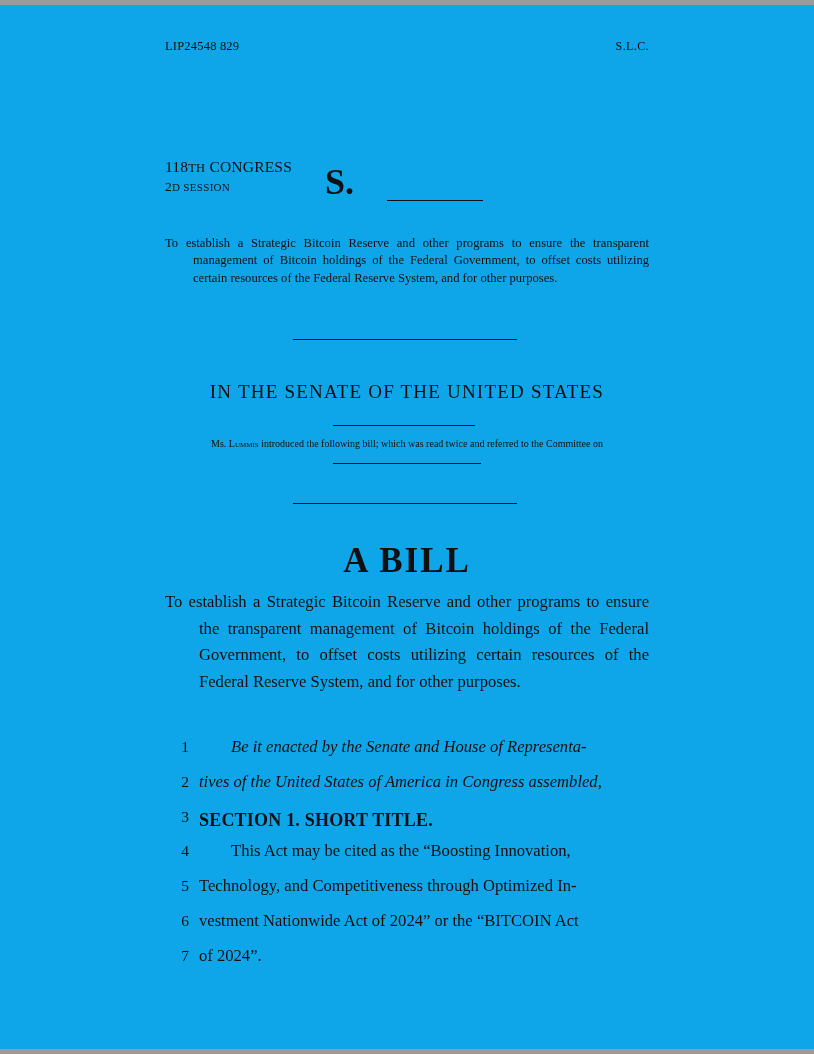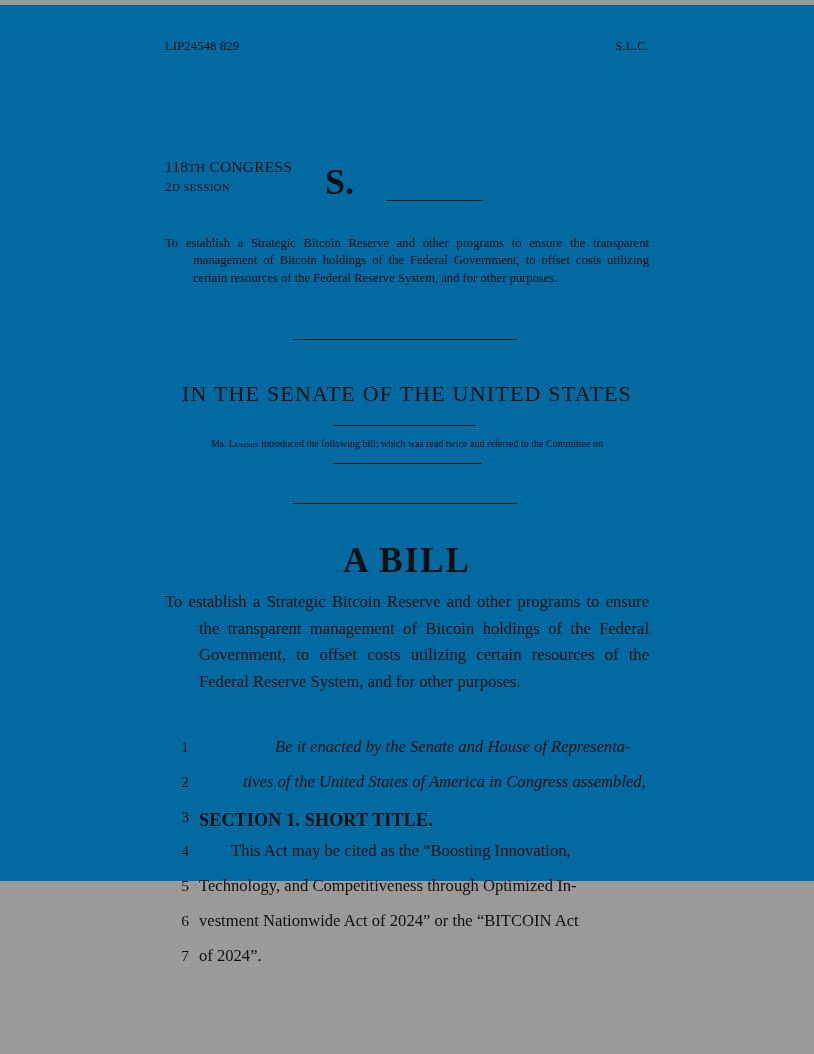--- a/index.html
+++ b/index.html
@@ -10,22 +10,22 @@
   body {
     width: 814px;
     height: 1054px;
     overflow: hidden;
     font-family: "Liberation Serif", serif;
     color: #101010;
   }
   .page {
     position: relative;
     width: 814px;
-    height: 876px;
-    background: #0369a1;
+    height: 1044px;
+    background: #0ea5e9;
     margin: 5px 0 0 0;
     box-sizing: border-box;
   }
   .content {
     position: absolute;
     left: 165px;
     top: 0;
     width: 484px;
   }
 
@@ -112,21 +112,21 @@
   .rule2 { top: 420px; }
   .rule3 { top: 498px; }
 
   
   .chamber {
     position: absolute;
     top: 376px;
     left: 0;
     width: 484px;
     text-align: center;
-    font-size: 22px;
+    font-size: 19px;
     letter-spacing: 1.2px;
     font-family: Liberation Serif, serif;
   }
 
   
   .sponsor {
     position: absolute;
     top: 432px;
     left: 0;
     width: 484px;
@@ -191,21 +191,21 @@
     text-align: right;
     font-size: 15.5px;
   }
   .line .txt {
     position: absolute;
     left: 34px;
     top: 4px;
     width: 450px;
     white-space: nowrap;
   }
-  .line .txt.ital { font-style: italic; margin-left: 44px; }
+  .line .txt.ital { font-style: italic; }
   .line .txt.ind { padding-left: 32px; }
   .line .txt.head {
     font-size: 18px;
     font-weight: bold;
     letter-spacing: .2px;
     top: 7px;
   }
 </style>
 </head>
 <body>

